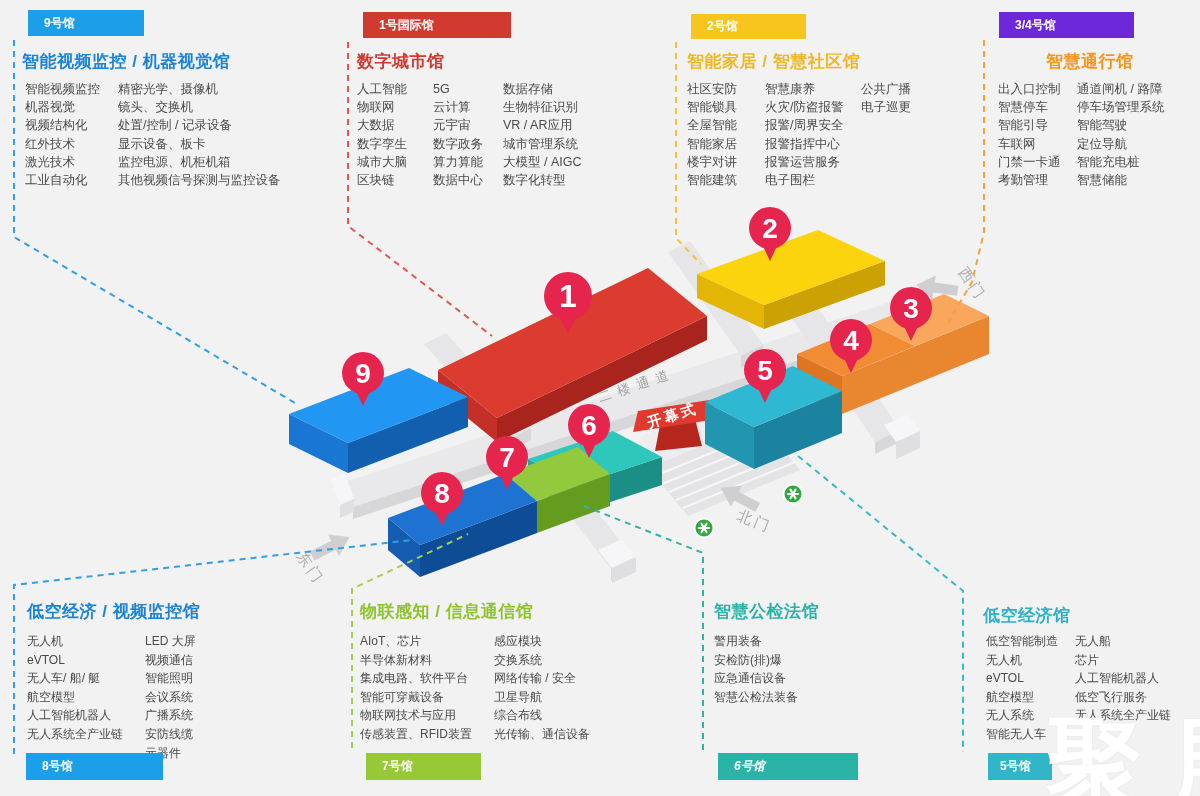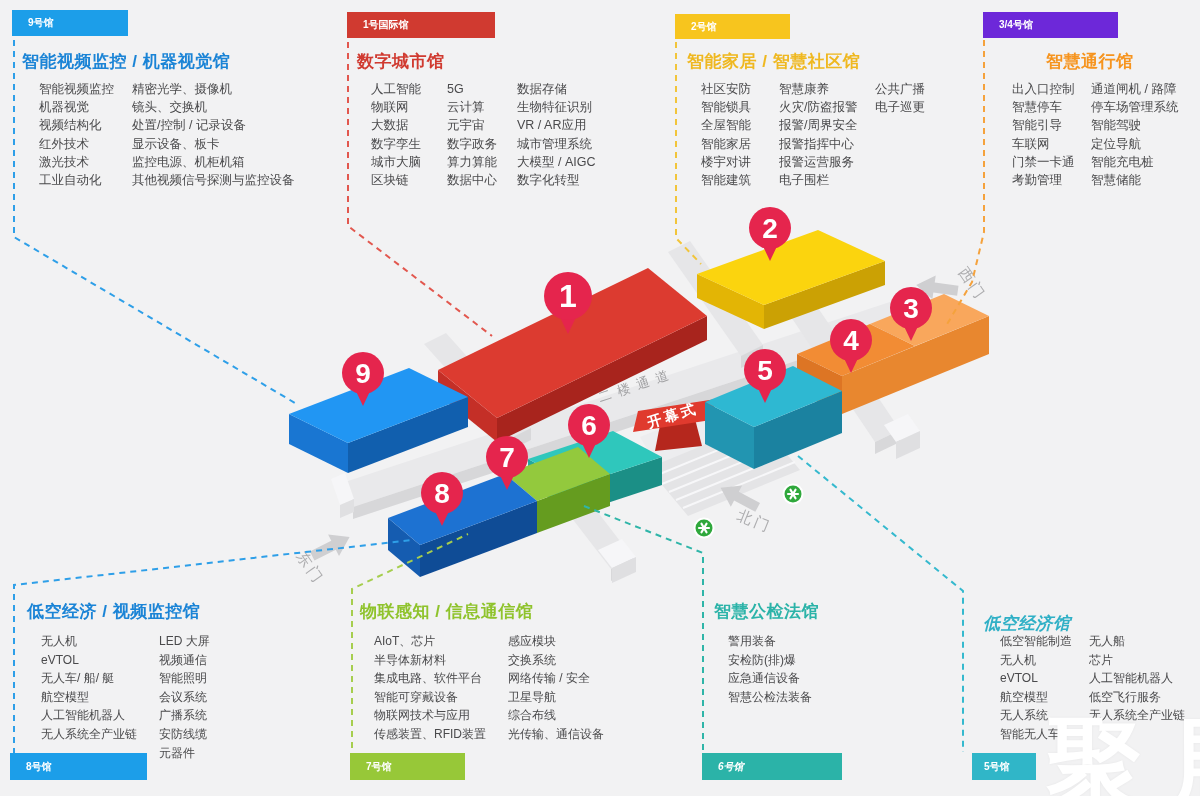--- a/index.html
+++ b/index.html
@@ -1,24 +1,24 @@
 <!DOCTYPE html>
 <html><head>
 <meta charset="utf-8">
 <style>
   html,body{margin:0;padding:0;}
   .stage-wrap{position:relative;width:1200px;height:796px;background:#F2F2F3;overflow:hidden;
     font-family:"Liberation Sans","DejaVu Sans",sans-serif;}
   svg.map{position:absolute;left:0;top:0;}
   .section{position:absolute;}
-  .badge{position:absolute;left:0;color:#fff;font-weight:bold;font-size:10px;
+  .badge{position:absolute;left:16px;color:#fff;font-weight:bold;font-size:12px;
     display:flex;align-items:center;padding-left:16px;box-sizing:border-box;height:26px;top:0;}
   .section.bottom .badge{top:157px;height:27px;}
   .sec-title{position:absolute;font-weight:bold;font-size:17px;white-space:nowrap;letter-spacing:0.5px;}
-  .cols{position:absolute;display:flex;margin-left:14px;}
+  .cols{position:absolute;display:flex;}
   .col{display:block;}
   .li{font-size:12.5px;color:#4A4A4C;line-height:18.2px;white-space:nowrap;}
   .section.bottom .li{font-size:12px;line-height:18.6px;}
   
   #sec-s9{left:12px;top:10px;}  #sec-s9 .badge{width:116px;}
   #sec-s9 .sec-title{left:10px;top:40px;} #sec-s9 .cols{left:13px;top:70px;}
   #sec-s9 .col.c1{width:93px;}
   #sec-s1{left:347px;top:12px;} #sec-s1 .badge{width:148px;}
   #sec-s1 .sec-title{left:10px;top:38px;} #sec-s1 .cols{left:10px;top:68px;}
   #sec-s1 .col.c1{width:76px;} #sec-s1 .col.c2{width:70px;}
@@ -30,21 +30,21 @@
   #sec-s34 .col.c1{width:79px;}
   #sec-s8{left:10px;top:596px;} #sec-s8 .badge{width:137px;}
   #sec-s8 .sec-title{left:17px;top:4px;} #sec-s8 .cols{left:17px;top:36px;}
   #sec-s8 .col.c1{width:118px;}
   #sec-s7{left:350px;top:596px;} #sec-s7 .badge{width:115px;}
   #sec-s7 .sec-title{left:10px;top:4px;} #sec-s7 .cols{left:10px;top:36px;}
   #sec-s7 .col.c1{width:134px;}
   #sec-s6{left:702px;top:596px;} #sec-s6 .badge{width:140px;font-style:italic;}
   #sec-s6 .sec-title{left:12px;top:4px;} #sec-s6 .cols{left:12px;top:36px;}
   #sec-s5{left:972px;top:596px;} #sec-s5 .badge{width:64px;padding-left:12px;}
-  #sec-s5 .sec-title{left:11px;top:16px;font-style:italic;} #sec-s5 .cols{left:14px;top:36px;}
+  #sec-s5 .sec-title{left:11px;top:8px;} #sec-s5 .cols{left:14px;top:36px;}
   #sec-s5 .col.c1{width:89px;}
   .watermark{position:absolute;left:1046px;top:700px;font-size:97px;font-weight:800;
     color:#FFFFFF;letter-spacing:26px;white-space:nowrap;text-shadow:0 0 3px rgba(0,0,0,0.05);}
   
   text.pin-num{fill:#fff;font-weight:bold;font-size:28px;text-anchor:middle;}
   text.pin-num.big{font-size:32px;}
   text.gate{fill:#ADADAF;font-size:15px;letter-spacing:3px;}
   text.walk{fill:#A2A2A4;font-size:13px;letter-spacing:7px;}
   text.stagelbl{fill:#fff;font-size:14.5px;font-weight:bold;letter-spacing:3px;text-anchor:middle;}
   .dash{fill:none;stroke-width:2;stroke-dasharray:6 5;}

